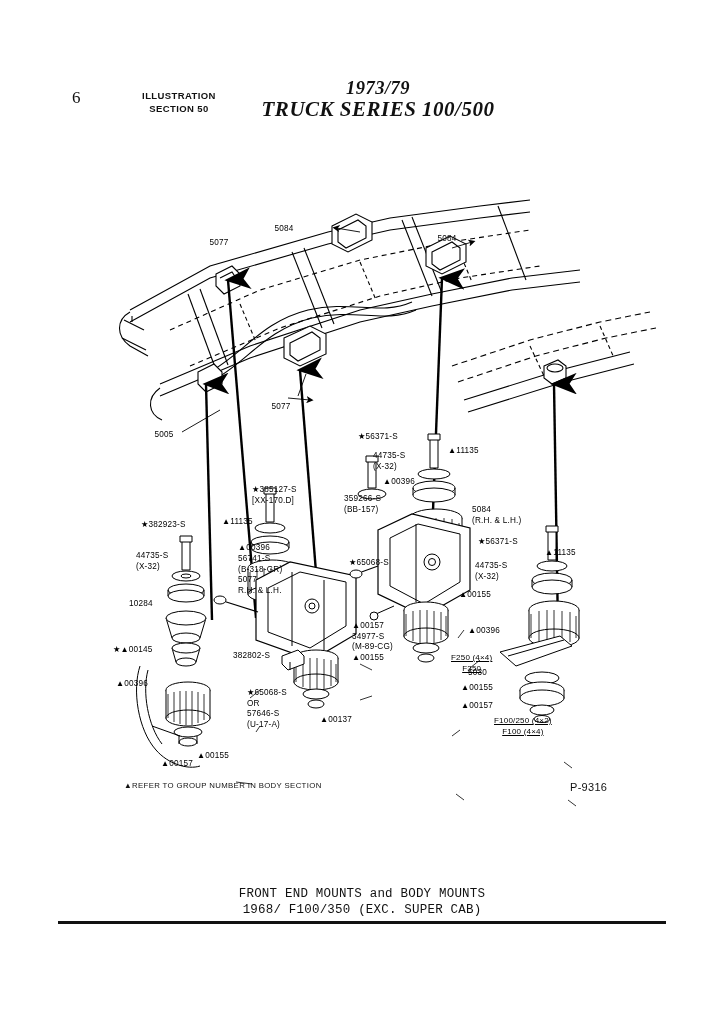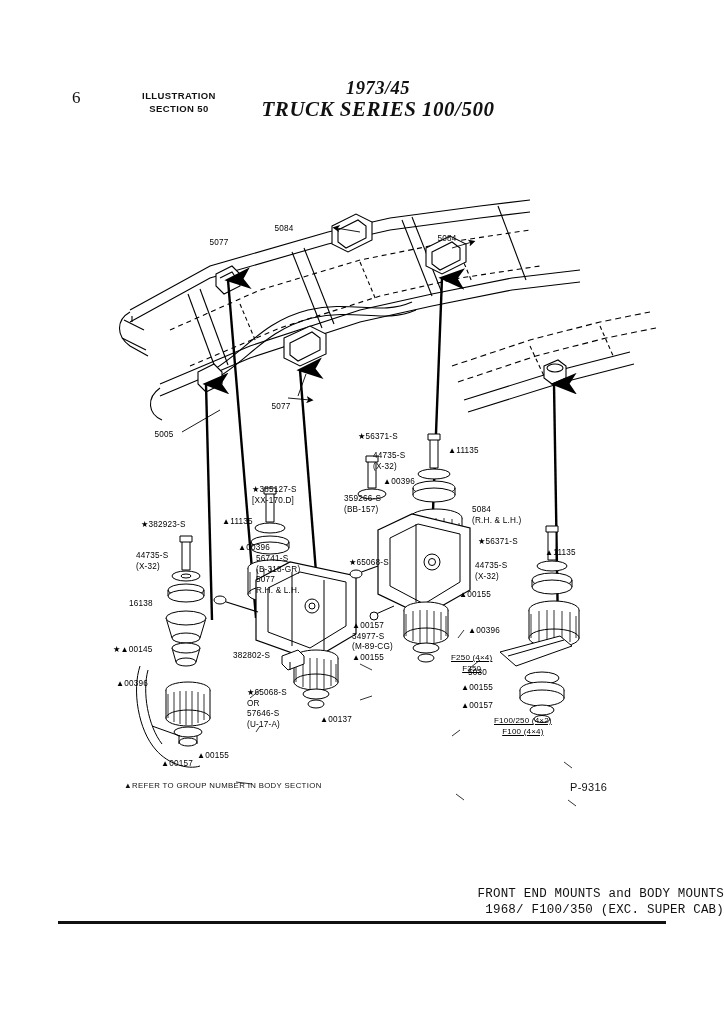--- a/index.html
+++ b/index.html
@@ -96,21 +96,21 @@
     font-size: 11px;
     letter-spacing: 0.3px;
   }
 
   
   .footer {
     position: absolute;
     left: 0;
     top: 886px;
     width: 724px;
-    text-align: right;
+    text-align: center;
     font-family: "Liberation Mono", monospace;
     font-size: 12.5px;
     line-height: 16px;
     letter-spacing: 0.2px;
     color: #111;
   }
   .footer-rule {
     position: absolute;
     left: 58px;
     top: 921px;
@@ -125,21 +125,21 @@
 <div class="page">
 
   <div class="page-number">6</div>
 
   <div class="section-label">
     <div>ILLUSTRATION</div>
     <div>SECTION 50</div>
   </div>
 
   <div class="title-block">
-    <div class="line1">1973/45</div>
+    <div class="line1">1973/79</div>
     <div class="line2">TRUCK SERIES 100/500</div>
   </div>
 
   <div id="drawing">
     <svg width="600" height="640" viewBox="0 0 600 640">
       <defs>
         <marker id="arrowUp" markerWidth="9" markerHeight="11" refX="4.5" refY="1.5" orient="auto">
           <path d="M4.5,0 L9,11 L4.5,8 L0,11 Z" fill="#000"></path>
         </marker>
         <marker id="arrowThin" markerWidth="8" markerHeight="8" refX="4" refY="4" orient="auto">
@@ -406,28 +406,28 @@
 (BB-157)</div>
       <div class="lbl" style="left: 472px; top: 505px;">5084
 (R.H. &amp; L.H.)</div>
       <div class="lbl" style="left: 222px; top: 517px;">▲11135</div>
       <div class="lbl" style="left: 141px; top: 520px;">★382923-S</div>
       <div class="lbl" style="left: 238px; top: 543px;">▲00396</div>
       <div class="lbl" style="left: 478px; top: 537px;">★56371-S</div>
       <div class="lbl" style="left: 545px; top: 548px;">▲11135</div>
       <div class="lbl" style="left: 136px; top: 551px;">44735-S
 (X-32)</div>
-      <div class="lbl" style="left: 238px; top: 554px; margin-left: 18px;">56741-S
+      <div class="lbl" style="left: 238px; top: 554px;">56741-S
 (B-318-GR)
 5077
 R.H. &amp; L.H.</div>
       <div class="lbl" style="left: 349px; top: 558px;">★65068-S</div>
       <div class="lbl" style="left: 475px; top: 561px;">44735-S
 (X-32)</div>
-      <div class="lbl" style="left: 129px; top: 599px;">16138</div>
+      <div class="lbl" style="left: 129px; top: 599px;">10284</div>
       <div class="lbl" style="left: 459px; top: 590px;">▲00155</div>
       <div class="lbl" style="left: 352px; top: 621px;">▲00157
 34977-S
 (M-89-CG)</div>
       <div class="lbl" style="left: 468px; top: 626px;">▲00396</div>
       <div class="lbl" style="left: 113px; top: 645px;">★▲00145</div>
       <div class="lbl" style="left: 233px; top: 651px;">382802-S</div>
       <div class="lbl" style="left: 352px; top: 653px;">▲00155</div>
       <div class="lbl" style="left: 468px; top: 668px;">5030</div>
       <div class="lbl" style="left: 116px; top: 679px;">▲00396</div>

